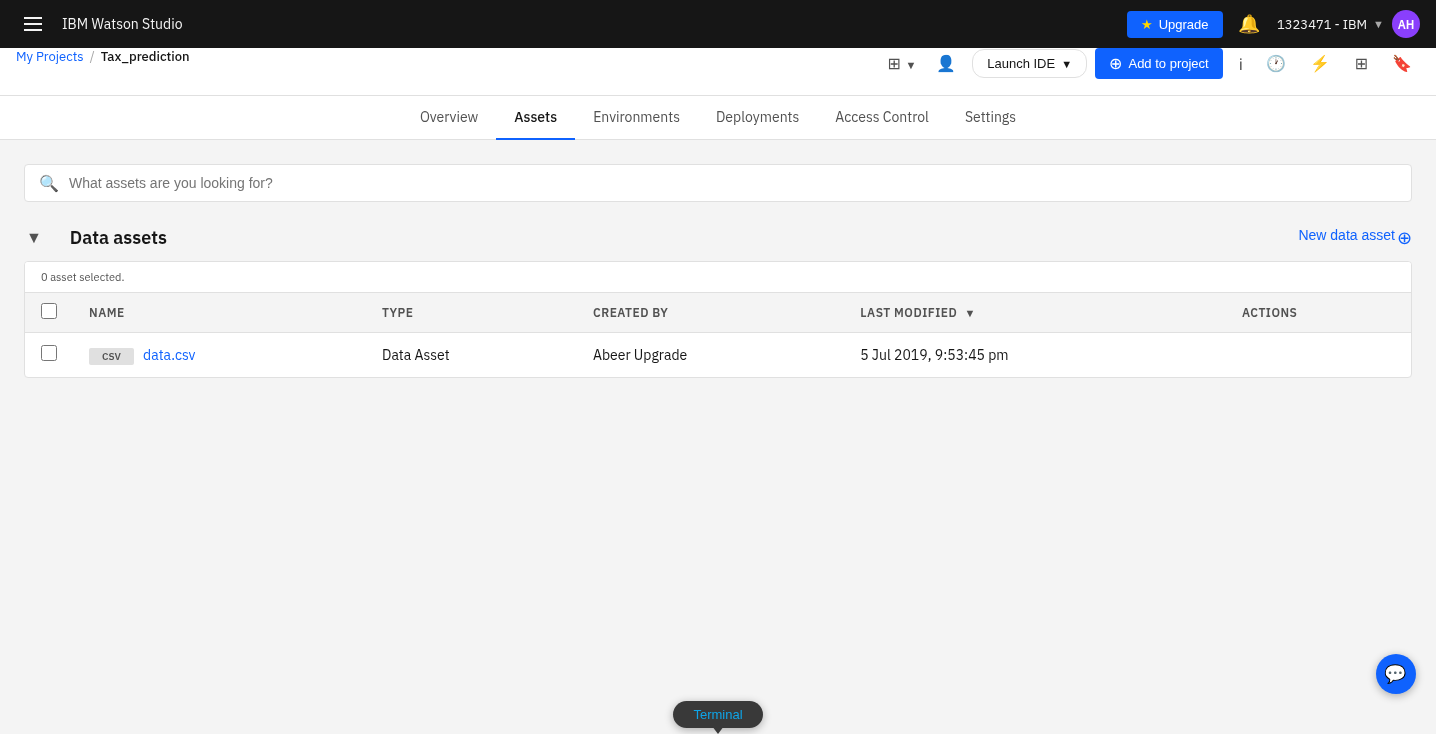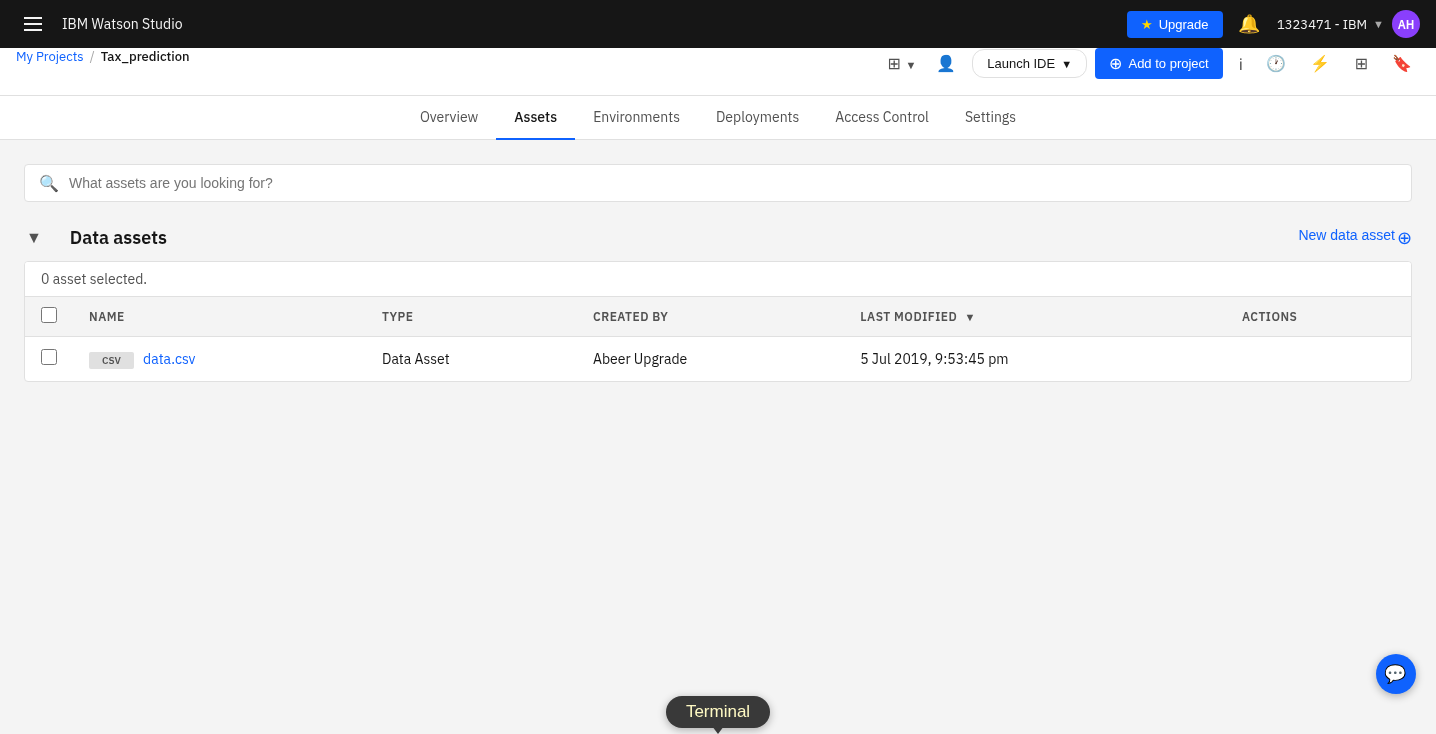--- a/index.html
+++ b/index.html
@@ -94,21 +94,21 @@
       background: none; border: none; cursor: pointer; display: flex; align-items: flex-start; gap: 2px;
       font-size: 14px; color: #0f62fe; font-weight: 500; margin-left: 44px;
     }
     .btn-new-asset .new-icon { font-size: 18px; color: #0f62fe; }
 
     
     .table-container {
       background: #fff; border: 1px solid #e0e0e0; border-radius: 4px; overflow: hidden;
     }
     .selected-info {
-      padding: 8px 16px; font-size: 14px; color: #525252; border-bottom: 1px solid #e0e0e0;
+      padding: 8px 16px; font-size: 11px; color: #525252; border-bottom: 1px solid #e0e0e0;
       background: #fff;
     }
     table { width: 100%; border-collapse: collapse; }
     thead { background: #f4f4f4; }
     th {
       text-align: left; padding: 10px 16px; font-size: 12px; font-weight: 600;
       color: #525252; text-transform: uppercase; letter-spacing: 0.5px;
       border-bottom: 1px solid #e0e0e0;
     }
     th.sortable { cursor: pointer; }
@@ -124,22 +124,22 @@
     }
     .asset-link { color: #0f62fe; text-decoration: none; cursor: pointer; }
 
     
     .terminal-bar {
       position: fixed; bottom: 0; left: 0; right: 0;
       display: flex; justify-content: center; align-items: center;
       padding: 6px 0;
     }
     .terminal-btn {
-      background: #393939; color: #fef9c3; border: none; border-radius: 16px;
-      padding: 6px 20px; font-size: 17px; cursor: pointer; display: flex; align-items: center; gap: 8px;
+      background: #393939; color: #0ea5e9; border: none; border-radius: 16px;
+      padding: 6px 20px; font-size: 13px; cursor: pointer; display: flex; align-items: center; gap: 8px;
       box-shadow: 0 2px 8px rgba(0,0,0,0.3);
     }
     .terminal-triangle {
       width: 0; height: 0;
       border-left: 6px solid transparent;
       border-right: 6px solid transparent;
       border-top: 8px solid #393939;
       position: fixed; bottom: 0; left: 50%; transform: translateX(-50%);
     }
 

